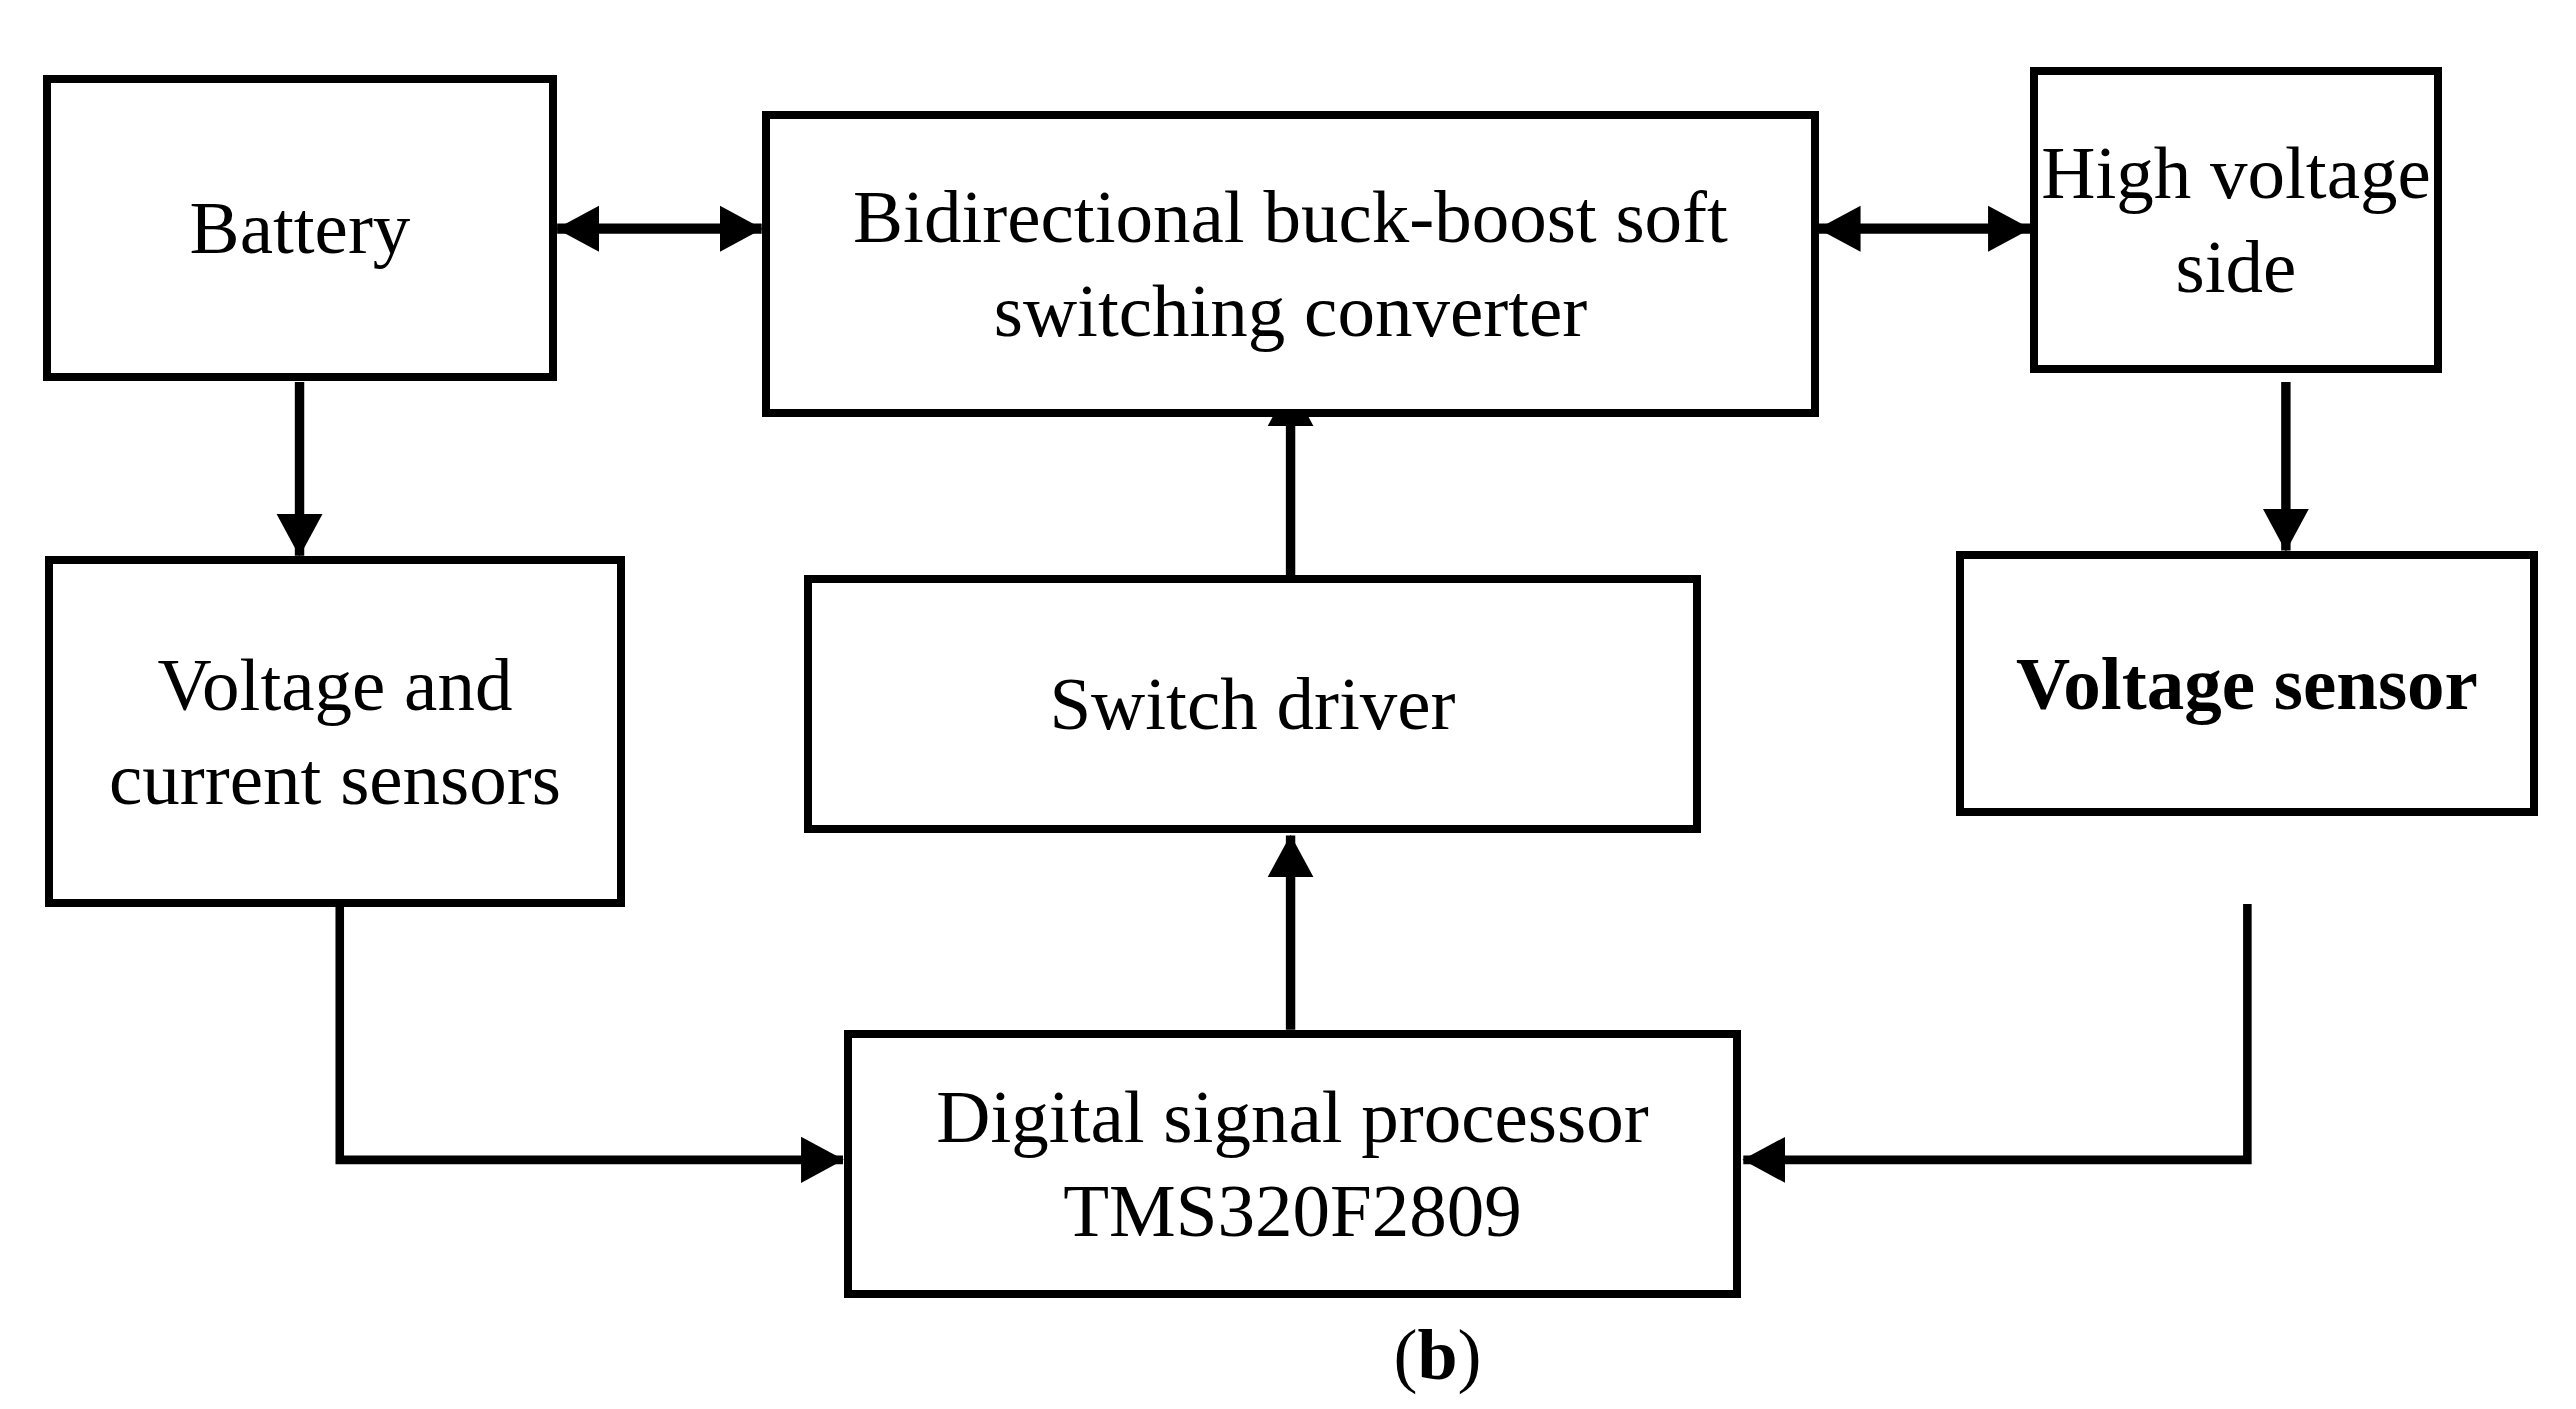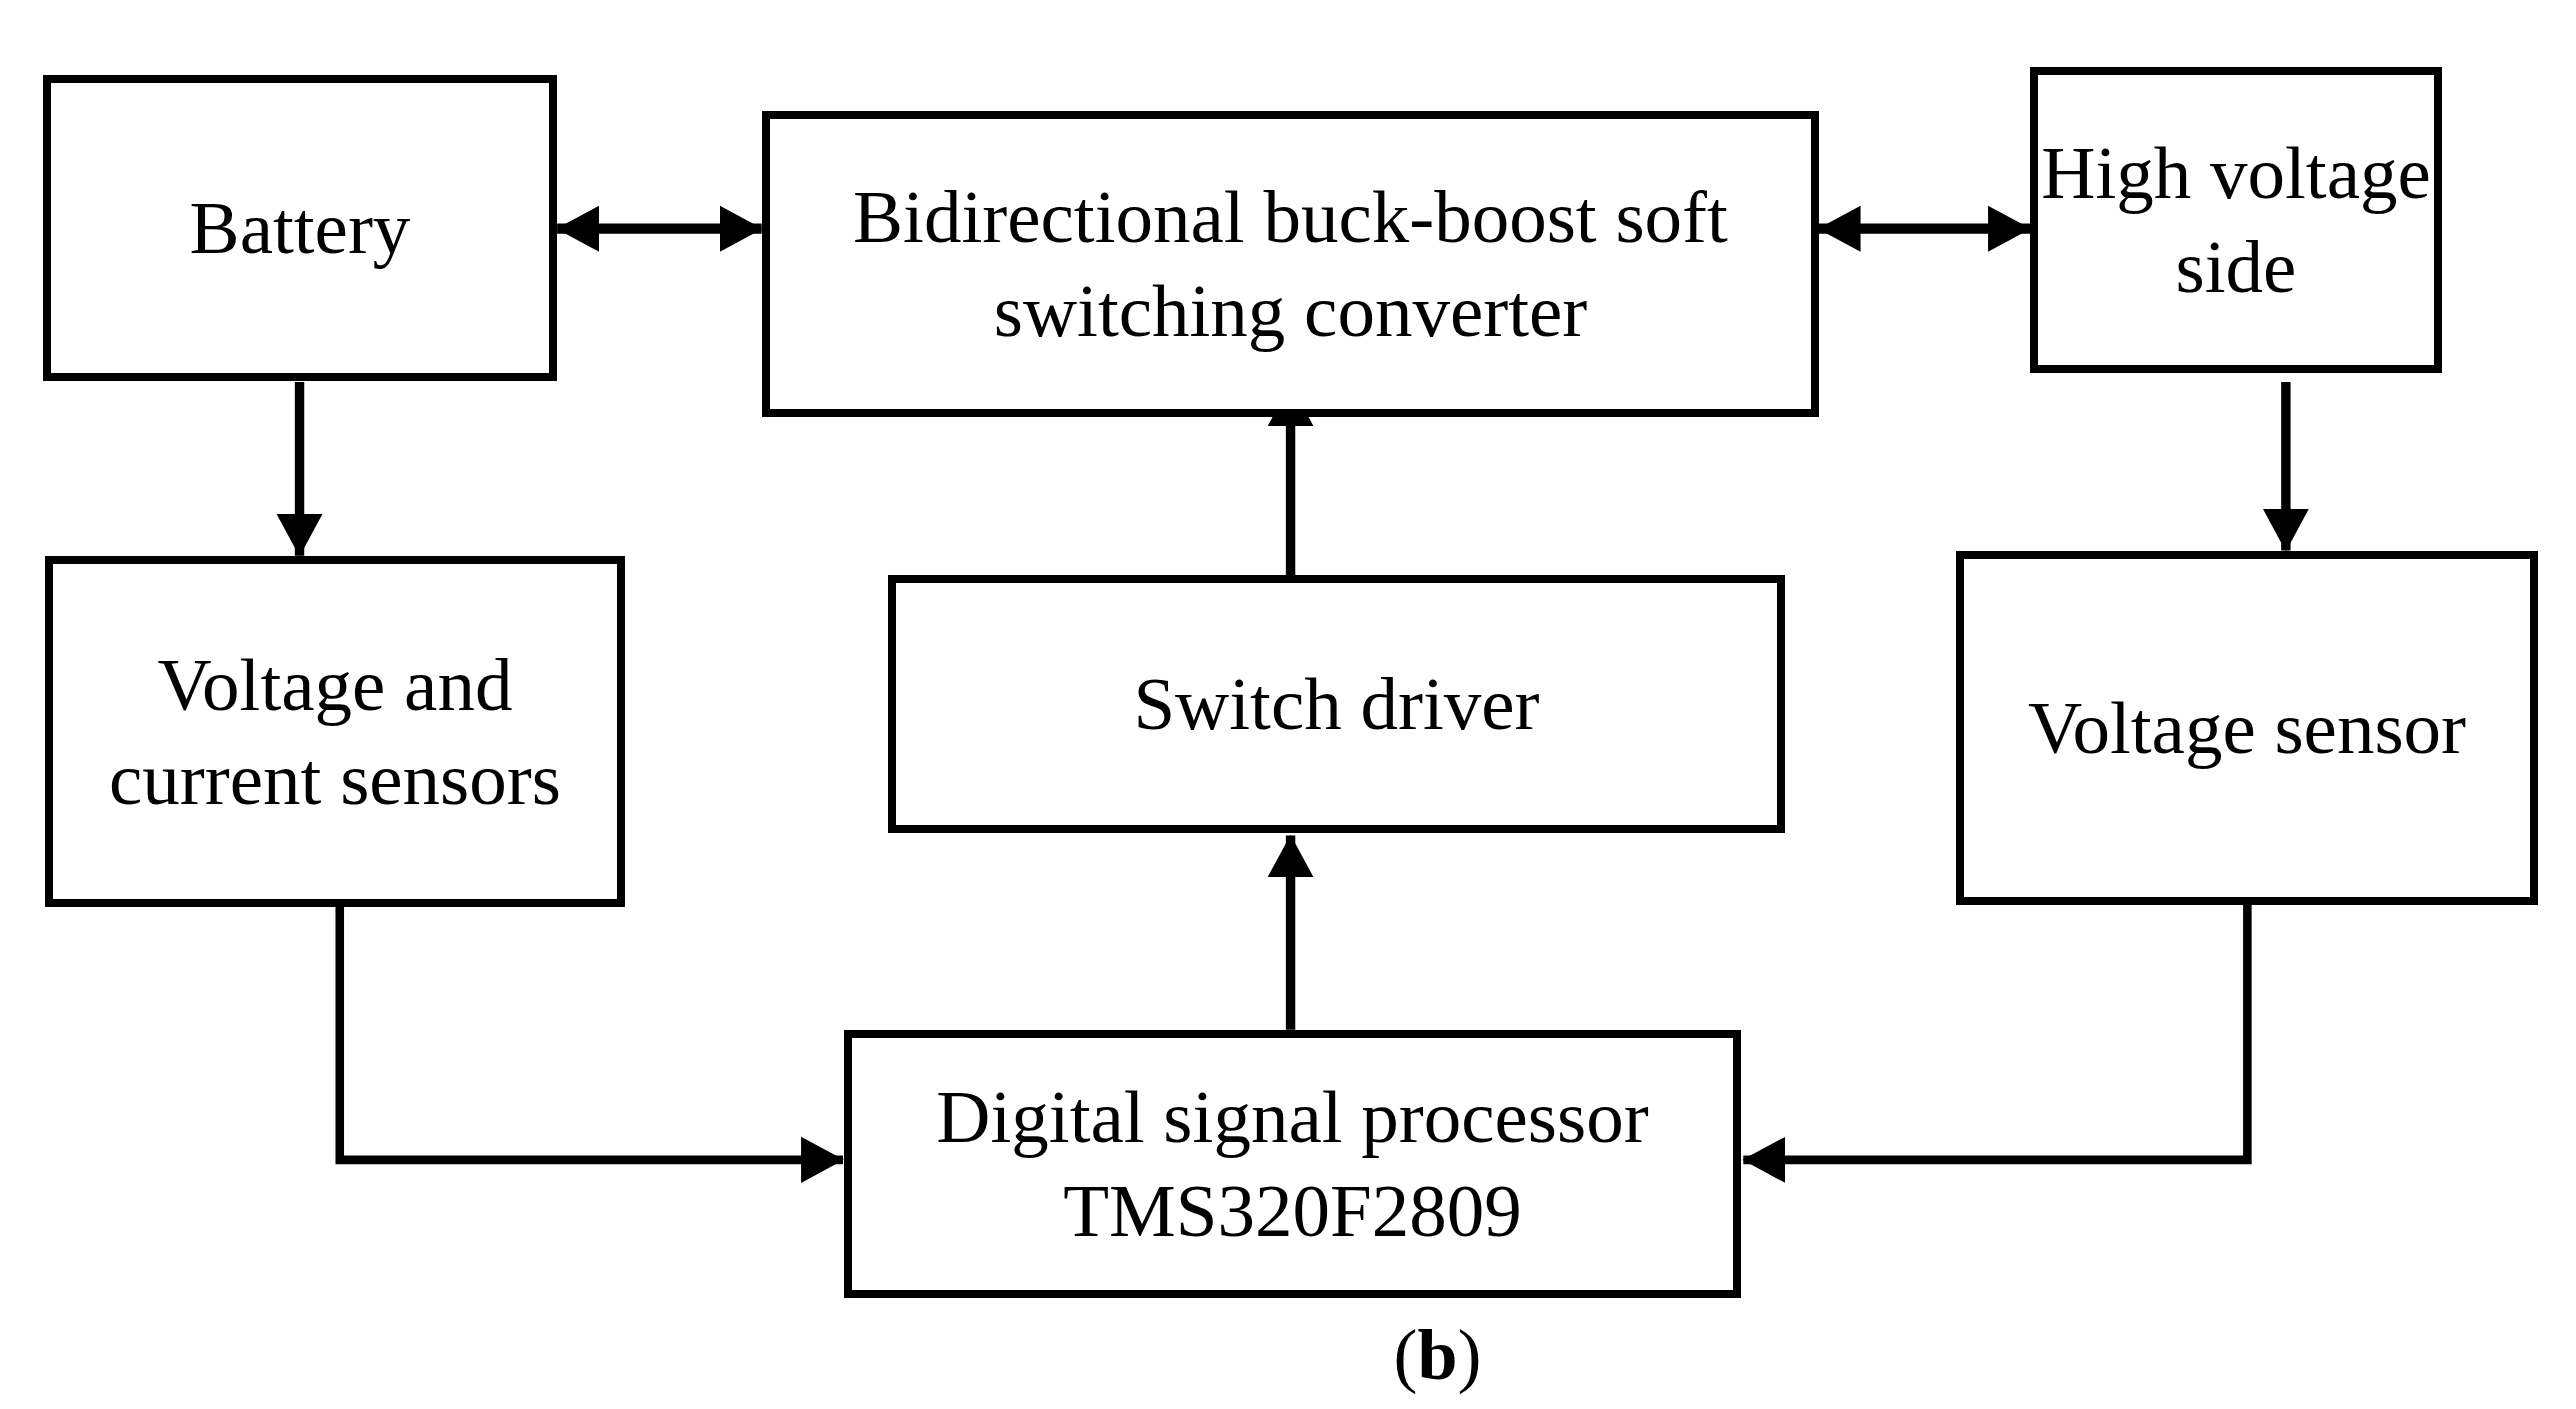--- a/index.html
+++ b/index.html
@@ -29,22 +29,22 @@
   .node-label {
     font-size: 75px;
     line-height: 94px;
     white-space: pre-line;
     color: #000000;
   }
   #node-battery        { left: 43px;   top: 75px;   width: 514px;  height: 306px; }
   #node-converter      { left: 762px;  top: 75px;   width: 1057px; height: 306px; margin-top: 36px; }
   #node-hvside         { left: 2030px; top: 67px;   width: 412px;  height: 306px; }
   #node-sensors        { left: 45px;   top: 556px;  width: 580px;  height: 351px; }
-  #node-switchdriver   { left: 888px;  top: 575px;  width: 897px; height: 258px; }
-  #node-vsensor        { left: 1956px; top: 551px;  width: 582px;  height: 354px; }
+  #node-switchdriver   { left: 804px;  top: 575px;  width: 897px; height: 258px; }
+  #node-vsensor        { left: 1956px; top: 551px;  width: 582px;  height: 265px; font-weight: bold; }
   #node-dsp            { left: 844px;  top: 1030px; width: 897px; height: 268px; }
   #edges-layer {
     position: absolute;
     left: 0; top: 0;
     width: 2576px;
     height: 1410px;
     pointer-events: none;
   }
   #figure-caption {
     position: absolute;

